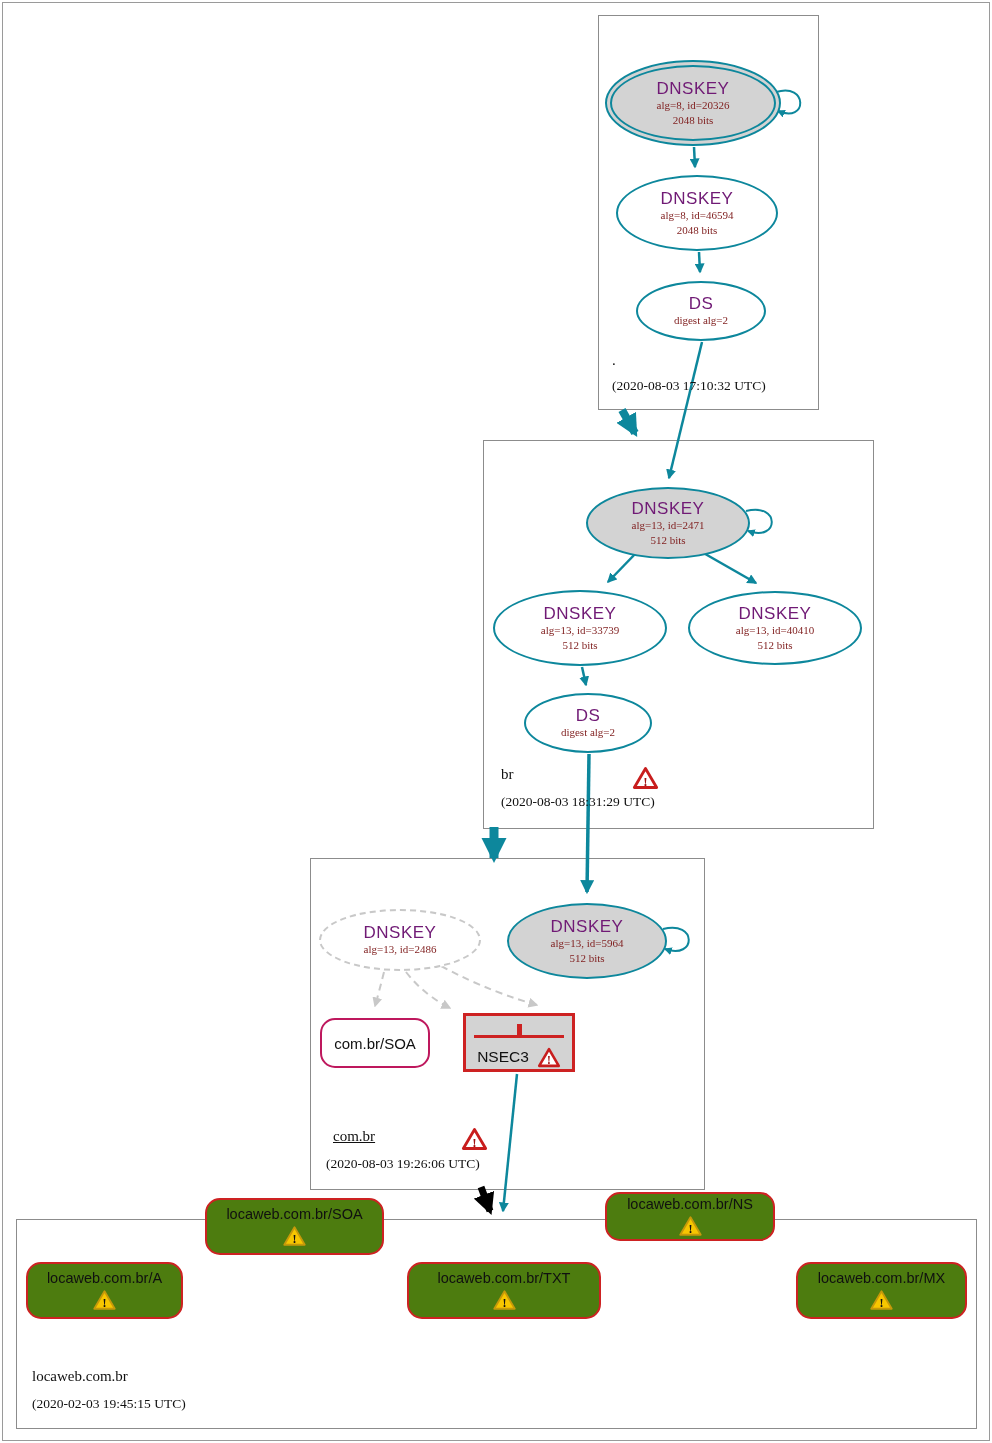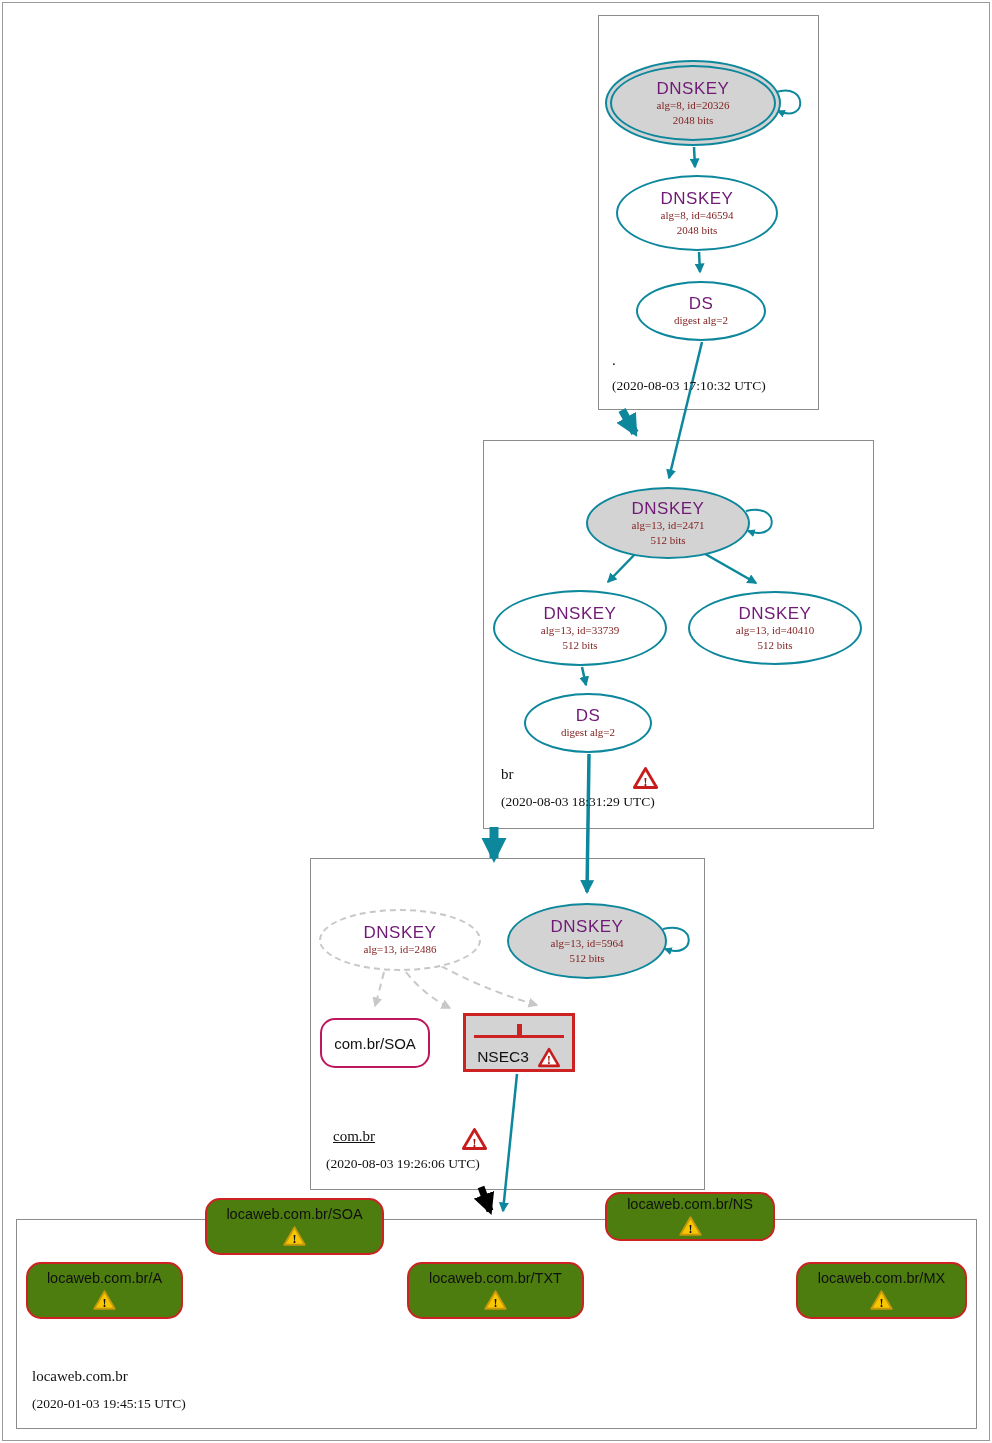--- a/index.html
+++ b/index.html
@@ -165,21 +165,21 @@
       <text x="16" y="24" text-anchor="middle" font-family="Liberation Serif, serif" font-weight="bold" font-size="16" fill="#111111">!</text>
     </svg>
   </div>
   <div class="node rrset" style="left:205px;top:1198px;width:179px;height:57px;">
     <span>locaweb.com.br/SOA</span>
     <svg class="warn" width="25" height="22" viewBox="0 0 32 29">
       <path d="M16 3 L29.5 26 L2.5 26 Z" fill="#f7c600" stroke="#c7990a" stroke-width="2.4" stroke-linejoin="round"></path>
       <text x="16" y="24" text-anchor="middle" font-family="Liberation Serif, serif" font-weight="bold" font-size="16" fill="#111111">!</text>
     </svg>
   </div>
-  <div class="node rrset" style="left:407px;top:1262px;width:177px;height:57px;">
+  <div class="node rrset" style="left:407px;top:1262px;width:194px;height:57px;">
     <span>locaweb.com.br/TXT</span>
     <svg class="warn" width="25" height="22" viewBox="0 0 32 29">
       <path d="M16 3 L29.5 26 L2.5 26 Z" fill="#f7c600" stroke="#c7990a" stroke-width="2.4" stroke-linejoin="round"></path>
       <text x="16" y="24" text-anchor="middle" font-family="Liberation Serif, serif" font-weight="bold" font-size="16" fill="#111111">!</text>
     </svg>
   </div>
   <div class="node rrset" style="left:605px;top:1192px;width:170px;height:49px;">
     <span>locaweb.com.br/NS</span>
     <svg class="warn" width="25" height="22" viewBox="0 0 32 29">
       <path d="M16 3 L29.5 26 L2.5 26 Z" fill="#f7c600" stroke="#c7990a" stroke-width="2.4" stroke-linejoin="round"></path>
@@ -187,15 +187,15 @@
     </svg>
   </div>
   <div class="node rrset" style="left:796px;top:1262px;width:171px;height:57px;">
     <span>locaweb.com.br/MX</span>
     <svg class="warn" width="25" height="22" viewBox="0 0 32 29">
       <path d="M16 3 L29.5 26 L2.5 26 Z" fill="#f7c600" stroke="#c7990a" stroke-width="2.4" stroke-linejoin="round"></path>
       <text x="16" y="24" text-anchor="middle" font-family="Liberation Serif, serif" font-weight="bold" font-size="16" fill="#111111">!</text>
     </svg>
   </div>
   <div class="zlabel" style="left:32px;top:1368px;">locaweb.com.br</div>
-  <div class="ztime" style="left:32px;top:1396px;">(2020-01-03 19:45:15 UTC)</div>
+  <div class="ztime" style="left:32px;top:1396px;">(2020-02-03 19:45:15 UTC)</div>
 
 </div>
 
 </body></html>

